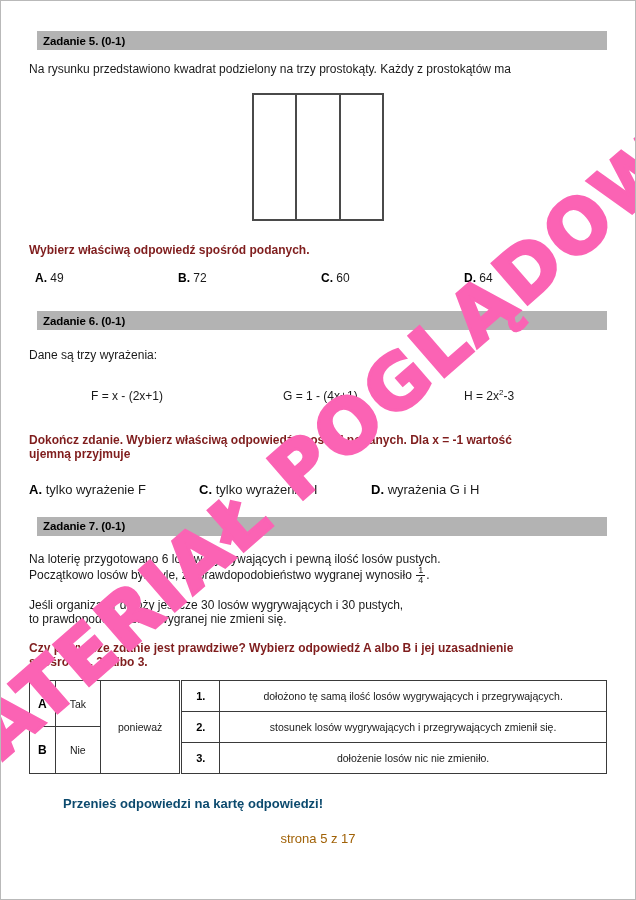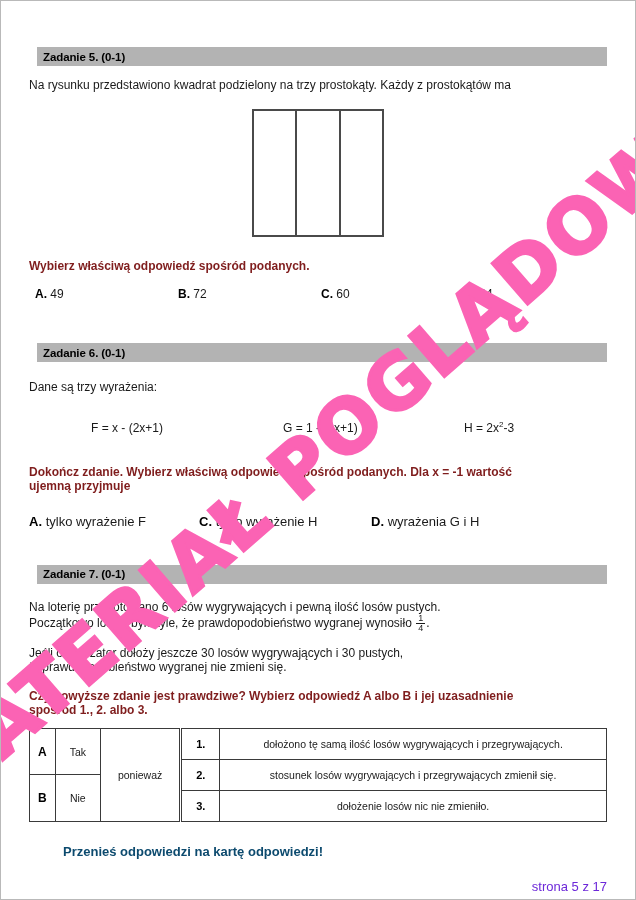--- a/index.html
+++ b/index.html
@@ -28,21 +28,21 @@
     z-index: 2;
     padding: 0 28px;
     box-sizing: border-box;
     height: 100%;
   }
 
   
   .task-bar {
     background: #b3b3b3;
     height: 19px;
-    margin-top: 16px;
+    margin-top: 0;
     display: flex;
     align-items: center;
     box-sizing: border-box;
   }
   .task-bar .bar-indent {
     width: 8px;
     height: 100%;
     background: #ffffff;
     flex: 0 0 auto;
   }
@@ -205,23 +205,23 @@
 
   
   .footer-note {
     text-align: left;
     padding-left: 34px;
     font-size: 13px;
     font-weight: bold;
     color: #0c4a6e;
   }
   .page-number {
-    text-align: right;
+    text-align: center;
     font-size: 13px;
-    color: #6d28d9;
+    color: #a16207;
   }
 
   
   .watermark {
     position: absolute;
     z-index: 5;
     left: 0;
     top: 0;
     width: 636px;
     height: 900px;

